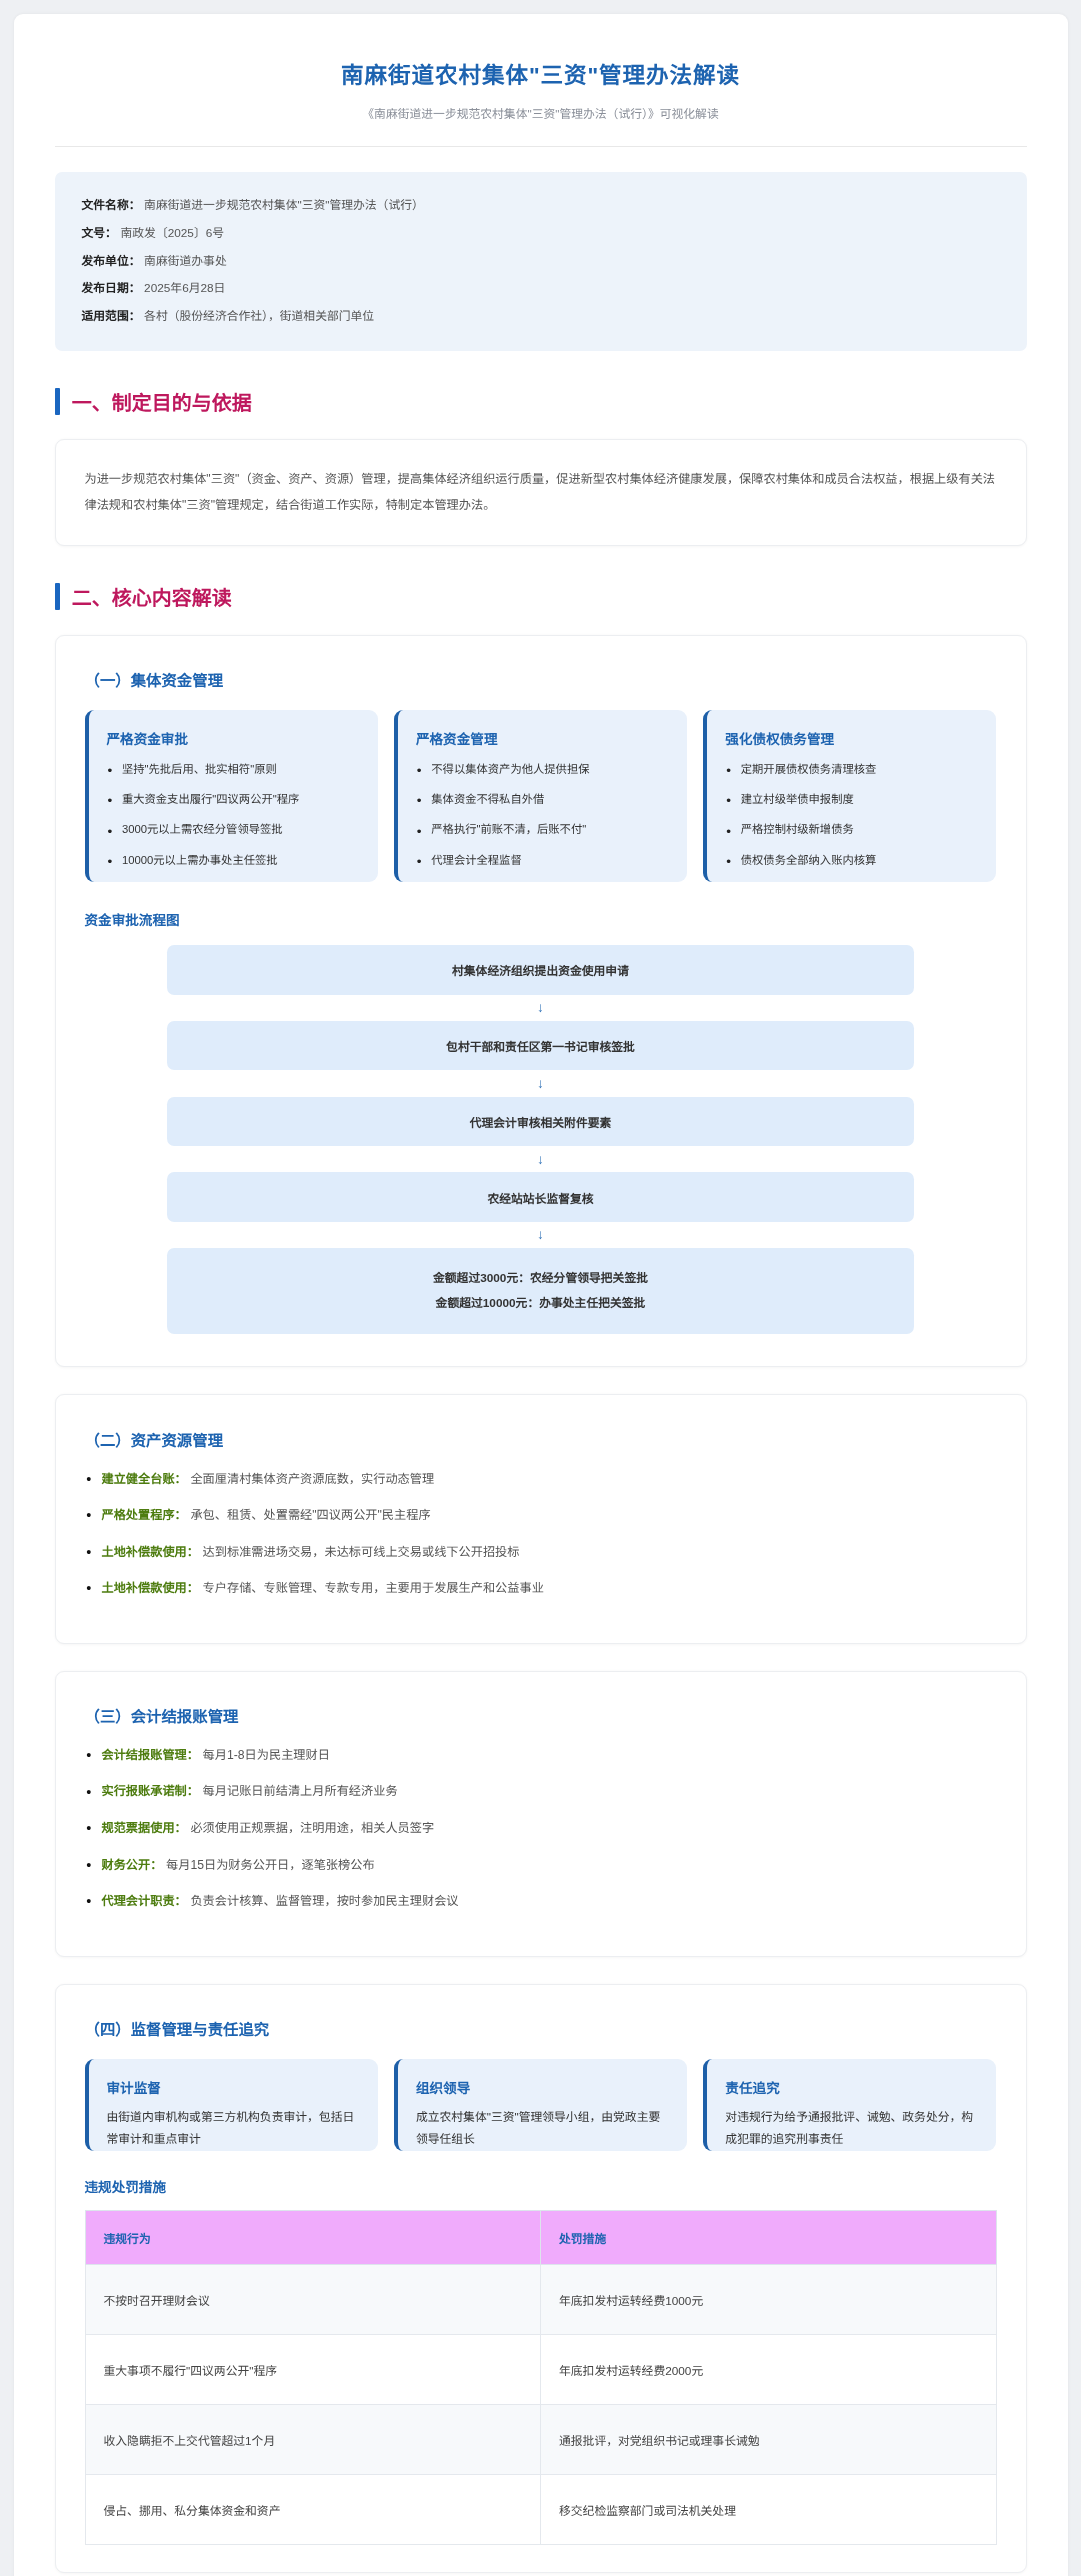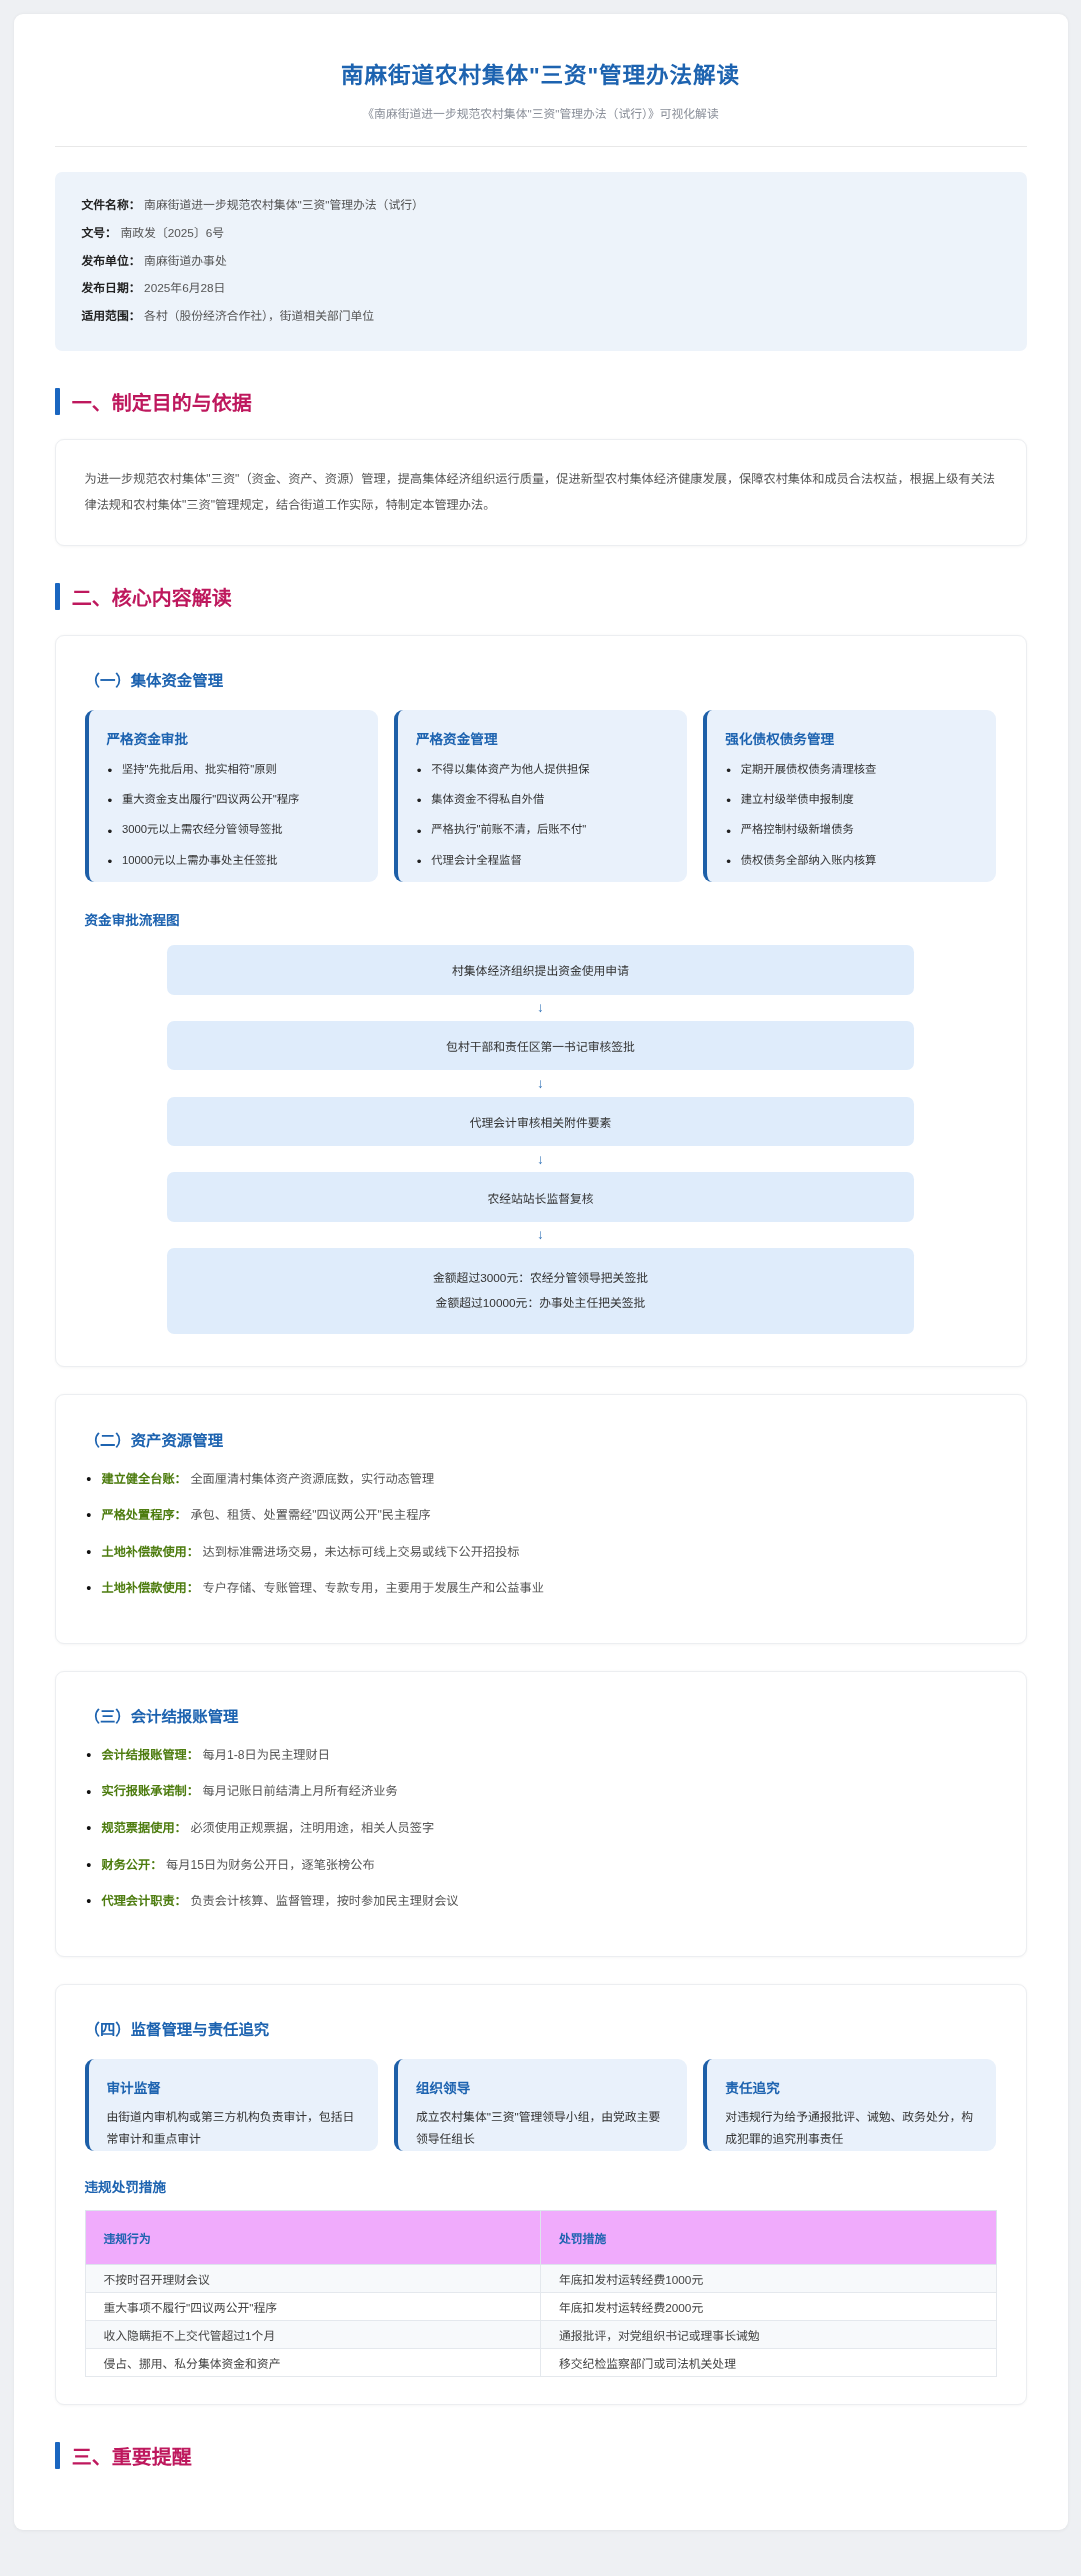--- a/index.html
+++ b/index.html
@@ -20,34 +20,34 @@
   .body-text { color:#555; font-size:12.2px; line-height:2.1; }
   .sub-title { color:#1d63b0; font-size:15.4px; font-weight:bold; margin:5.4px 0 20px; }
   .grid3 { display:grid; grid-template-columns:repeat(3,1fr); gap:16.3px; }
   .mini-card { background:#e9f1fb; border-left:4.5px solid #1d5fa8; border-radius:9px; padding:18px 18px 0; }
   .mini-card h4 { color:#1d63b0; font-size:13.6px; margin-bottom:9px; }
   .mini-card ul { list-style:none; }
   .mini-card li { font-size:11.3px; color:#333; margin:12.7px 0; padding-left:15.4px; position:relative; line-height:1.55; }
   .mini-card li::before { content:"•"; position:absolute; left:0.9px; top:-0.9px; color:#222; font-size:13.6px; }
   .mini-card p { font-size:11.8px; color:#333; line-height:1.9; }
   .flow-title { color:#1d63b0; font-size:13.6px; font-weight:bold; margin:27px 0 16.3px; }
-  .flow { width:82%; margin:0 auto 5.4px; }
+  .flow { width:82%; margin:0 auto 5.4px;font-weight:bold; }
   .flow-box { background:#dfecfb; border-radius:7.2px; padding:16.3px 11px; text-align:center;
               font-size:11.8px; color:#333; }
   .flow-box.final { padding:18px 23px; }
   .flow-box.final .line { line-height:2.1; }
   .flow-arrow { text-align:center; color:#3273b8; font-size:13.6px; line-height:1; margin:6.3px 0; }
   .feature-list { list-style:none; margin-top:3.6px; }
   .feature-list li { font-size:12.2px; margin:17px 0; padding-left:17px; position:relative; color:#555; line-height:1.6; }
   .feature-list li::before { content:"•"; position:absolute; left:1.8px; top:-1.8px; color:#111; font-size:14.5px; }
   .feature-list strong { color:#4d7c0f; margin-right:3.6px; }
   .table-title { color:#1d63b0; font-size:13.6px; font-weight:bold; margin:25px 0 14.5px; }
   table { width:100%; border-collapse:collapse; font-size:11.8px; }
   th { background:#f0abfc; color:#1d63b0; text-align:left; font-weight:bold; padding:18px 18px; border:0.9px solid #dde4ec; width:50%; }
-  td { padding:5px 18px; border:0.9px solid #e4e8ed; color:#444; }
+  td { padding:26px 18px; border:0.9px solid #e4e8ed; color:#444; }
   tbody tr:nth-child(odd) { background:#f7f9fb; }
 </style>
 </head>
 <body>
 
 <div class="container">
 
   <h1 class="title">南麻街道农村集体"三资"管理办法解读</h1>
   <p class="subtitle">《南麻街道进一步规范农村集体"三资"管理办法（试行）》可视化解读</p>
   <hr class="divider">

